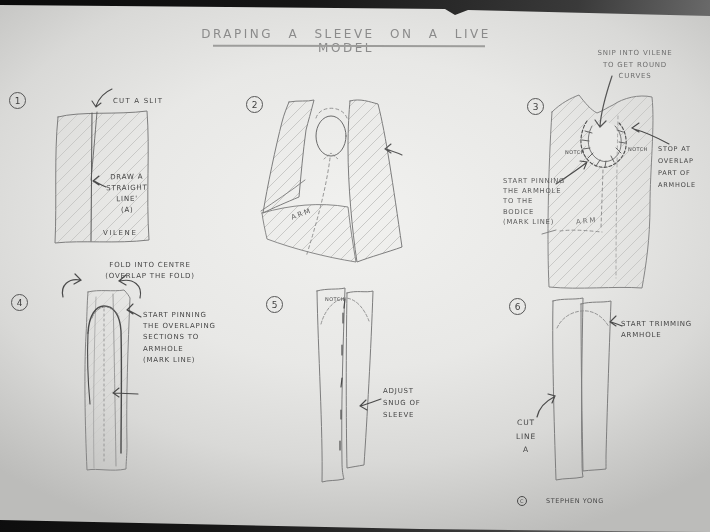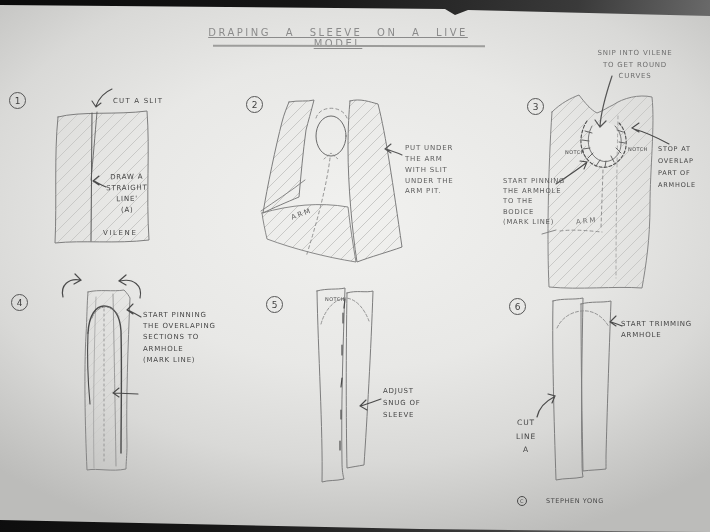--- a/index.html
+++ b/index.html
@@ -8,22 +8,22 @@
        font-family:"DejaVu Sans",sans-serif;position:relative;}
   .stage{position:absolute;inset:0;}
   .paper{position:absolute;inset:0;
          clip-path:polygon(0px 5px,445px 9px,455px 15px,468px 10px,710px 16px,710px 532px,420px 529px,0px 520px);
          background:radial-gradient(ellipse 75% 65% at 50% 40%, #f1f1ef 0%, #e8e8e6 45%, #d9d9d7 72%, #bcbcba 100%);}
   svg.sketch{position:absolute;left:0;top:0;}
   .lbl{position:absolute;font-size:7px;letter-spacing:0.8px;line-height:1.55;
        color:#454545;white-space:pre-line;}
   .pencil{color:#6e6e6e;}
   .soft{color:#5c5c5c;}
-  .title{position:absolute;left:192px;top:27px;width:292px;text-align:center;
-         font-size:10px;letter-spacing:2.5px;word-spacing:9px;color:#8b8b8b;text-decoration:underline;}
+  .title{position:absolute;left:200px;top:27px;width:292px;text-align:center;
+         font-size:12px;letter-spacing:2.5px;word-spacing:9px;color:#8b8b8b;}
   .title-underline{position:absolute;left:213px;top:45px;width:272px;height:1.6px;
          background:#9d9d9b;transform:rotate(0.15deg);}
   .stepnum{position:absolute;width:15px;height:15px;border:1.3px solid #565656;border-radius:50%;
            display:flex;align-items:center;justify-content:center;
            font-size:9px;color:#3f3f3f;}
   .tiny{font-size:5px;letter-spacing:0.4px;color:#4a4a4a;}
   .signature{position:absolute;left:517px;top:496px;display:flex;align-items:center;gap:19px;
              font-size:6.5px;letter-spacing:0.6px;color:#474747;}
   .copy-circle{width:8px;height:8px;border:0.9px solid #4a4a4a;border-radius:50%;
                display:flex;align-items:center;justify-content:center;font-size:5px;color:#4a4a4a;}
@@ -136,43 +136,40 @@
     <div class="stepnum" style="left:266px;top:296px;">5</div>
     <div class="stepnum" style="left:509px;top:298px;">6</div>
 
     <div class="lbl" style="left:113px;top:84px;letter-spacing:1.2px;margin-top:12px;">CUT A SLIT</div>
     <div class="lbl ctr" style="left:104px;top:172px;width:46px;transform:rotate(-1deg);">DRAW A
 STRAIGHT
 LINE'
 (A)</div>
     <div class="lbl" style="left:103px;top:228px;letter-spacing:1.6px;">VILENE</div>
 
-    <div class="lbl soft" style="left:405px;top:143px;">PUT UNDER
-THE ARM
-WITH SLIT
-UNDER THE
-ARM PIT.</div>
     <div class="lbl soft" style="left:291px;top:209px;letter-spacing:2px;transform:rotate(-21deg);">ARM</div>
 
     <div class="lbl pencil ctr" style="left:589px;top:48px;width:92px;line-height:1.65;">SNIP INTO VILENE
 TO GET ROUND
 CURVES</div>
     <div class="lbl tiny" style="left:565px;top:149px;">NOTCH</div>
     <div class="lbl tiny" style="left:628px;top:146px;">NOTCH</div>
     <div class="lbl" style="left:658px;top:143px;font-size:6.5px;line-height:1.85;">STOP AT
 OVERLAP
 PART OF
 ARMHOLE</div>
     <div class="lbl soft" style="left:503px;top:176px;font-size:6.8px;line-height:1.5;">START PINNING
 THE ARMHOLE
 TO THE
 BODICE
 (MARK LINE)</div>
     <div class="lbl pencil" style="left:576px;top:216px;letter-spacing:2px;transform:rotate(-6deg);">ARM</div>
 
+    <div class="lbl ctr" style="left:92px;top:260px;width:116px;line-height:1.5;">FOLD INTO CENTRE
+(OVERLAP THE FOLD)</div>
     <div class="lbl" style="left:143px;top:310px;line-height:1.6;">START PINNING
 THE OVERLAPING
 SECTIONS TO
 ARMHOLE
 (MARK LINE)</div>
 
     <div class="lbl tiny" style="left:325px;top:296px;">NOTCH</div>
     <div class="lbl" style="left:383px;top:386px;line-height:1.7;">ADJUST
 SNUG OF
 SLEEVE</div>

